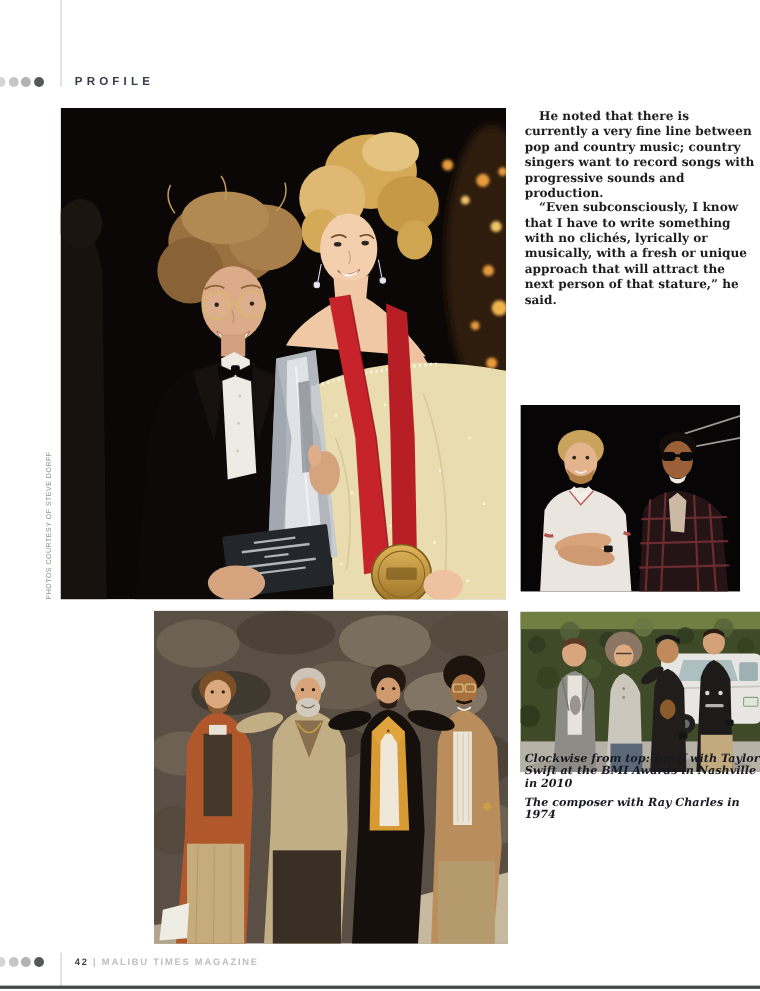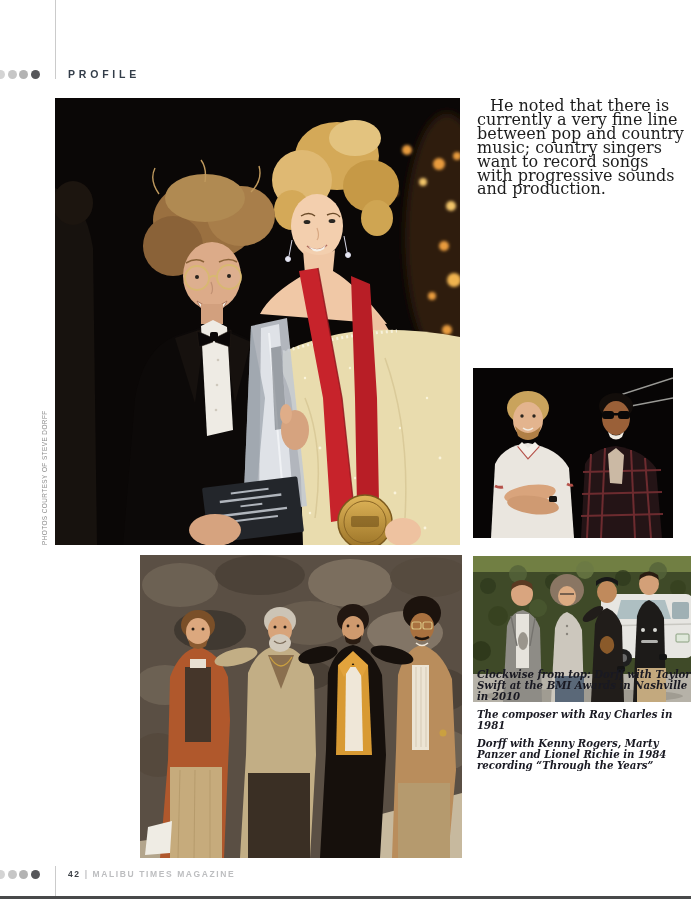--- a/index.html
+++ b/index.html
@@ -31,24 +31,24 @@
   .credit{
     position:absolute;left:41px;top:545px;width:136px;
     transform:rotate(-90deg);transform-origin:0 0;
     font-size:6.4px;letter-spacing:.45px;color:#8e8e8e;white-space:nowrap;
   }
   
   .article{position:absolute;left:477px;top:99px;width:210px;}
   .article p{
     margin:0;text-indent:13px;
     font-family:"DejaVu Serif",serif;
-    font-size:16px;line-height:13.9px;color:#1d1d1d;
+    font-size:11px;line-height:13.9px;color:#1d1d1d;font-weight:bold;
   }
   
-  .captions{position:absolute;left:477px;top:669px;width:214px;}
+  .captions{position:absolute;left:477px;top:685px;width:214px;}
   .captions p{
     margin:0 0 7px 0;
     font-family:"DejaVu Serif",serif;font-style:italic;font-weight:bold;
     font-size:10.2px;line-height:11px;color:#191922;
   }
   
   .folio{position:absolute;left:68px;top:869px;font-size:8.5px;font-weight:bold;letter-spacing:1.6px;}
   .folio .num{color:#3c4046;margin-right:4px;}
   .folio .mag{color:#bdbec0;margin-top:16px;}
   
@@ -207,20 +207,21 @@
         </g>
       </g>
       <ellipse cx="240" cy="332" rx="14" ry="20" fill="#d6a37f"></ellipse>
       <ellipse cx="231" cy="316" rx="6" ry="10" fill="#dfad88"></ellipse>
       <ellipse cx="160" cy="432" rx="26" ry="16" fill="#d6a37f"></ellipse>
     </svg>
   </figure>
 
   <div class="article">
     <p>He noted that there is currently a very fine line between pop and country music; country singers want to record songs with progressive sounds and production.</p>
+    <p>“Even subconsciously, I know that I have to write something with no clichés, lyrically or musically, with a fresh or unique approach that will attract the next person of that stature,” he said.</p>
   </div>
 
   <figure class="photo photo-ray" role="img" style="margin:0;" aria-label="The composer with Ray Charles in 1981">
     <svg viewBox="0 0 200 170" preserveAspectRatio="none">
       <rect width="200" height="170" fill="#070505"></rect>
       <g stroke="#9a9a96" stroke-width="1.6" fill="none">
         <path d="M200,10 L150,26 L146,58"></path>
         <path d="M200,30 L158,38"></path>
       </g>
       <rect x="141" y="52" width="9" height="14" rx="3" fill="#b5b5b0"></rect>
@@ -399,22 +400,21 @@
           <rect x="168" y="84" width="17" height="3" rx="1.5" opacity=".8"></rect>
         </g>
       <ellipse cx="176" cy="28" rx="10" ry="11" fill="#d3a078"></ellipse>
       <path d="M166,24 q10,-9 20,0 l-1,-5 q-9,-7 -18,0 z" fill="#2a1c12"></path>
       <rect x="186" y="98" width="8" height="6" rx="2" fill="#141414"></rect>
     </svg>
   </figure>
 
   <div class="captions">
     <p>Clockwise from top: Dorff with Taylor Swift at the BMI Awards in Nashville in 2010</p>
-    <p>The composer with Ray Charles in 1981</p>
-    <p>Dorff with Kenny Rogers, Marty Panzer and Lionel Richie in 1984 recording “Through the Years”</p>
+    <p>The composer with Ray Charles in 1974</p>
   </div>
 
   <div class="dots dots-bottom">
     <span class="d1"></span>
     <span class="d2"></span>
     <span class="d3"></span>
     <span class="d4"></span>
   </div>
   <div class="vrule vrule-bottom"></div>
   <div class="folio">

